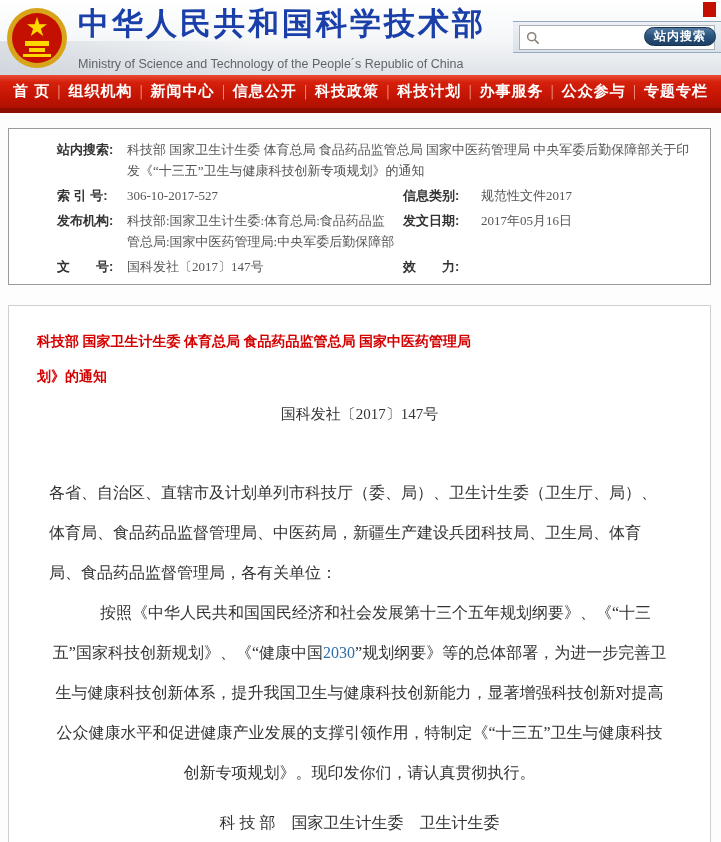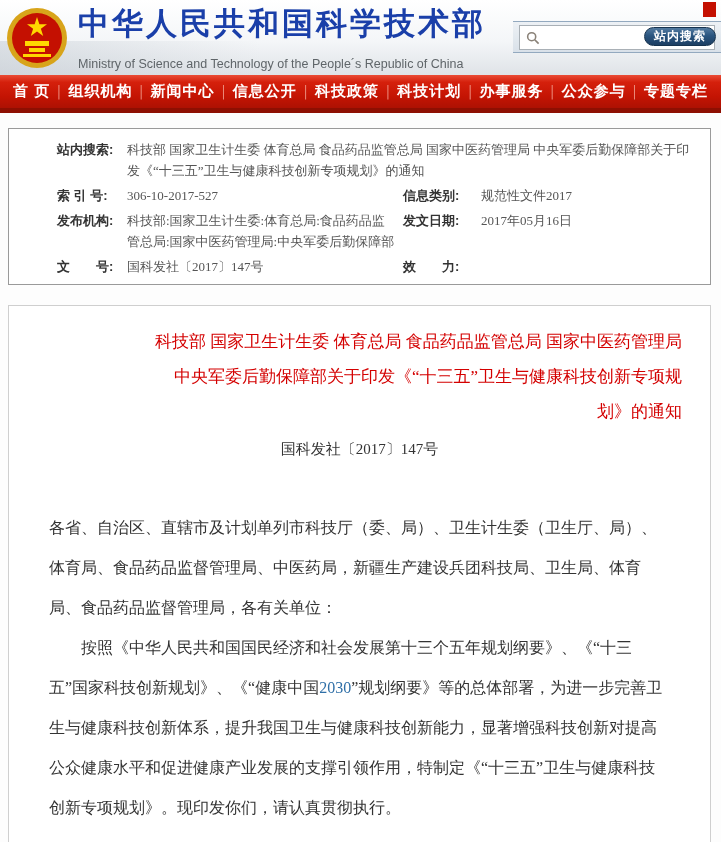--- a/index.html
+++ b/index.html
@@ -50,28 +50,28 @@
               column-gap:8px; margin-bottom:4px; }
   .meta-label { font-size:13px; font-weight:bold; color:#333; line-height:21px;
                 white-space:nowrap; }
   .meta-val { font-size:13px; color:#555; line-height:21px;
               font-family:"Liberation Serif", serif; }
   .span3 { grid-column:2 / 5; }
 
   
   .main-box { position:absolute; left:8px; top:305px; width:703px; height:620px;
               background:#fff; border:1px solid #cfcfcf; }
-  .doc-title { margin:18px 28px 0; text-align:right; color:#d40000;
-               font-size:17px; font-weight:normal; line-height:35px;
+  .doc-title { margin:18px 28px 0; text-align:left; color:#d40000;
+               font-size:14px; font-weight:bold; line-height:35px;
                font-family:"Liberation Serif", serif; }
   .doc-number { margin-top:7px; text-align:center; font-size:15px; color:#333;
                 line-height:26px; font-family:"Liberation Serif", serif; }
   .doc-body { margin:46px 40px 0; font-size:16px; color:#333; line-height:40px;
               font-family:"Liberation Serif", serif; }
-  .doc-body p.indent { text-indent:2em; }
+  .doc-body p.indent { text-indent:2em;text-align:center; }
   .hl-blue { color:#2f6fa7; }
   .sign-block { margin-top:14px; text-align:center; font-size:16px; color:#333;
                 line-height:32px; font-family:"Liberation Serif", serif; }
 </style>
 </head>
 <body>
 
 <div class="header">
   <div class="header-deco"></div>
 
@@ -143,21 +143,20 @@
     <span class="meta-label">文　　号:</span>
     <span class="meta-val">国科发社〔2017〕147号</span>
     <span class="meta-label">效　　力:</span>
     <span class="meta-val"></span>
   </div>
 </div>
 
 <div class="main-box">
   <div class="doc-title">
     <div>科技部 国家卫生计生委 体育总局 食品药品监管总局 国家中医药管理局</div>
-    <div>中央军委后勤保障部关于印发《“十三五”卫生与健康科技创新专项规</div>
     <div>划》的通知</div>
   </div>
 
   <div class="doc-number">国科发社〔2017〕147号</div>
 
   <div class="doc-body">
     <p>各省、自治区、直辖市及计划单列市科技厅（委、局）、卫生计生委（卫生厅、局）、体育局、食品药品监督管理局、中医药局，新疆生产建设兵团科技局、卫生局、体育局、食品药品监督管理局，各有关单位：</p>
     <p class="indent"><span>按照《中华人民共和国国民经济和社会发展第十三个五年规划纲要》、《“十三五”国家科技创新规划》、《“健康中国</span><span class="hl-blue">2030</span><span>”规划纲要》等的总体部署，为进一步完善卫生与健康科技创新体系，提升我国卫生与健康科技创新能力，显著增强科技创新对提高公众健康水平和促进健康产业发展的支撑引领作用，特制定《“十三五”卫生与健康科技创新专项规划》。现印发你们，请认真贯彻执行。</span></p>
   </div>
 

